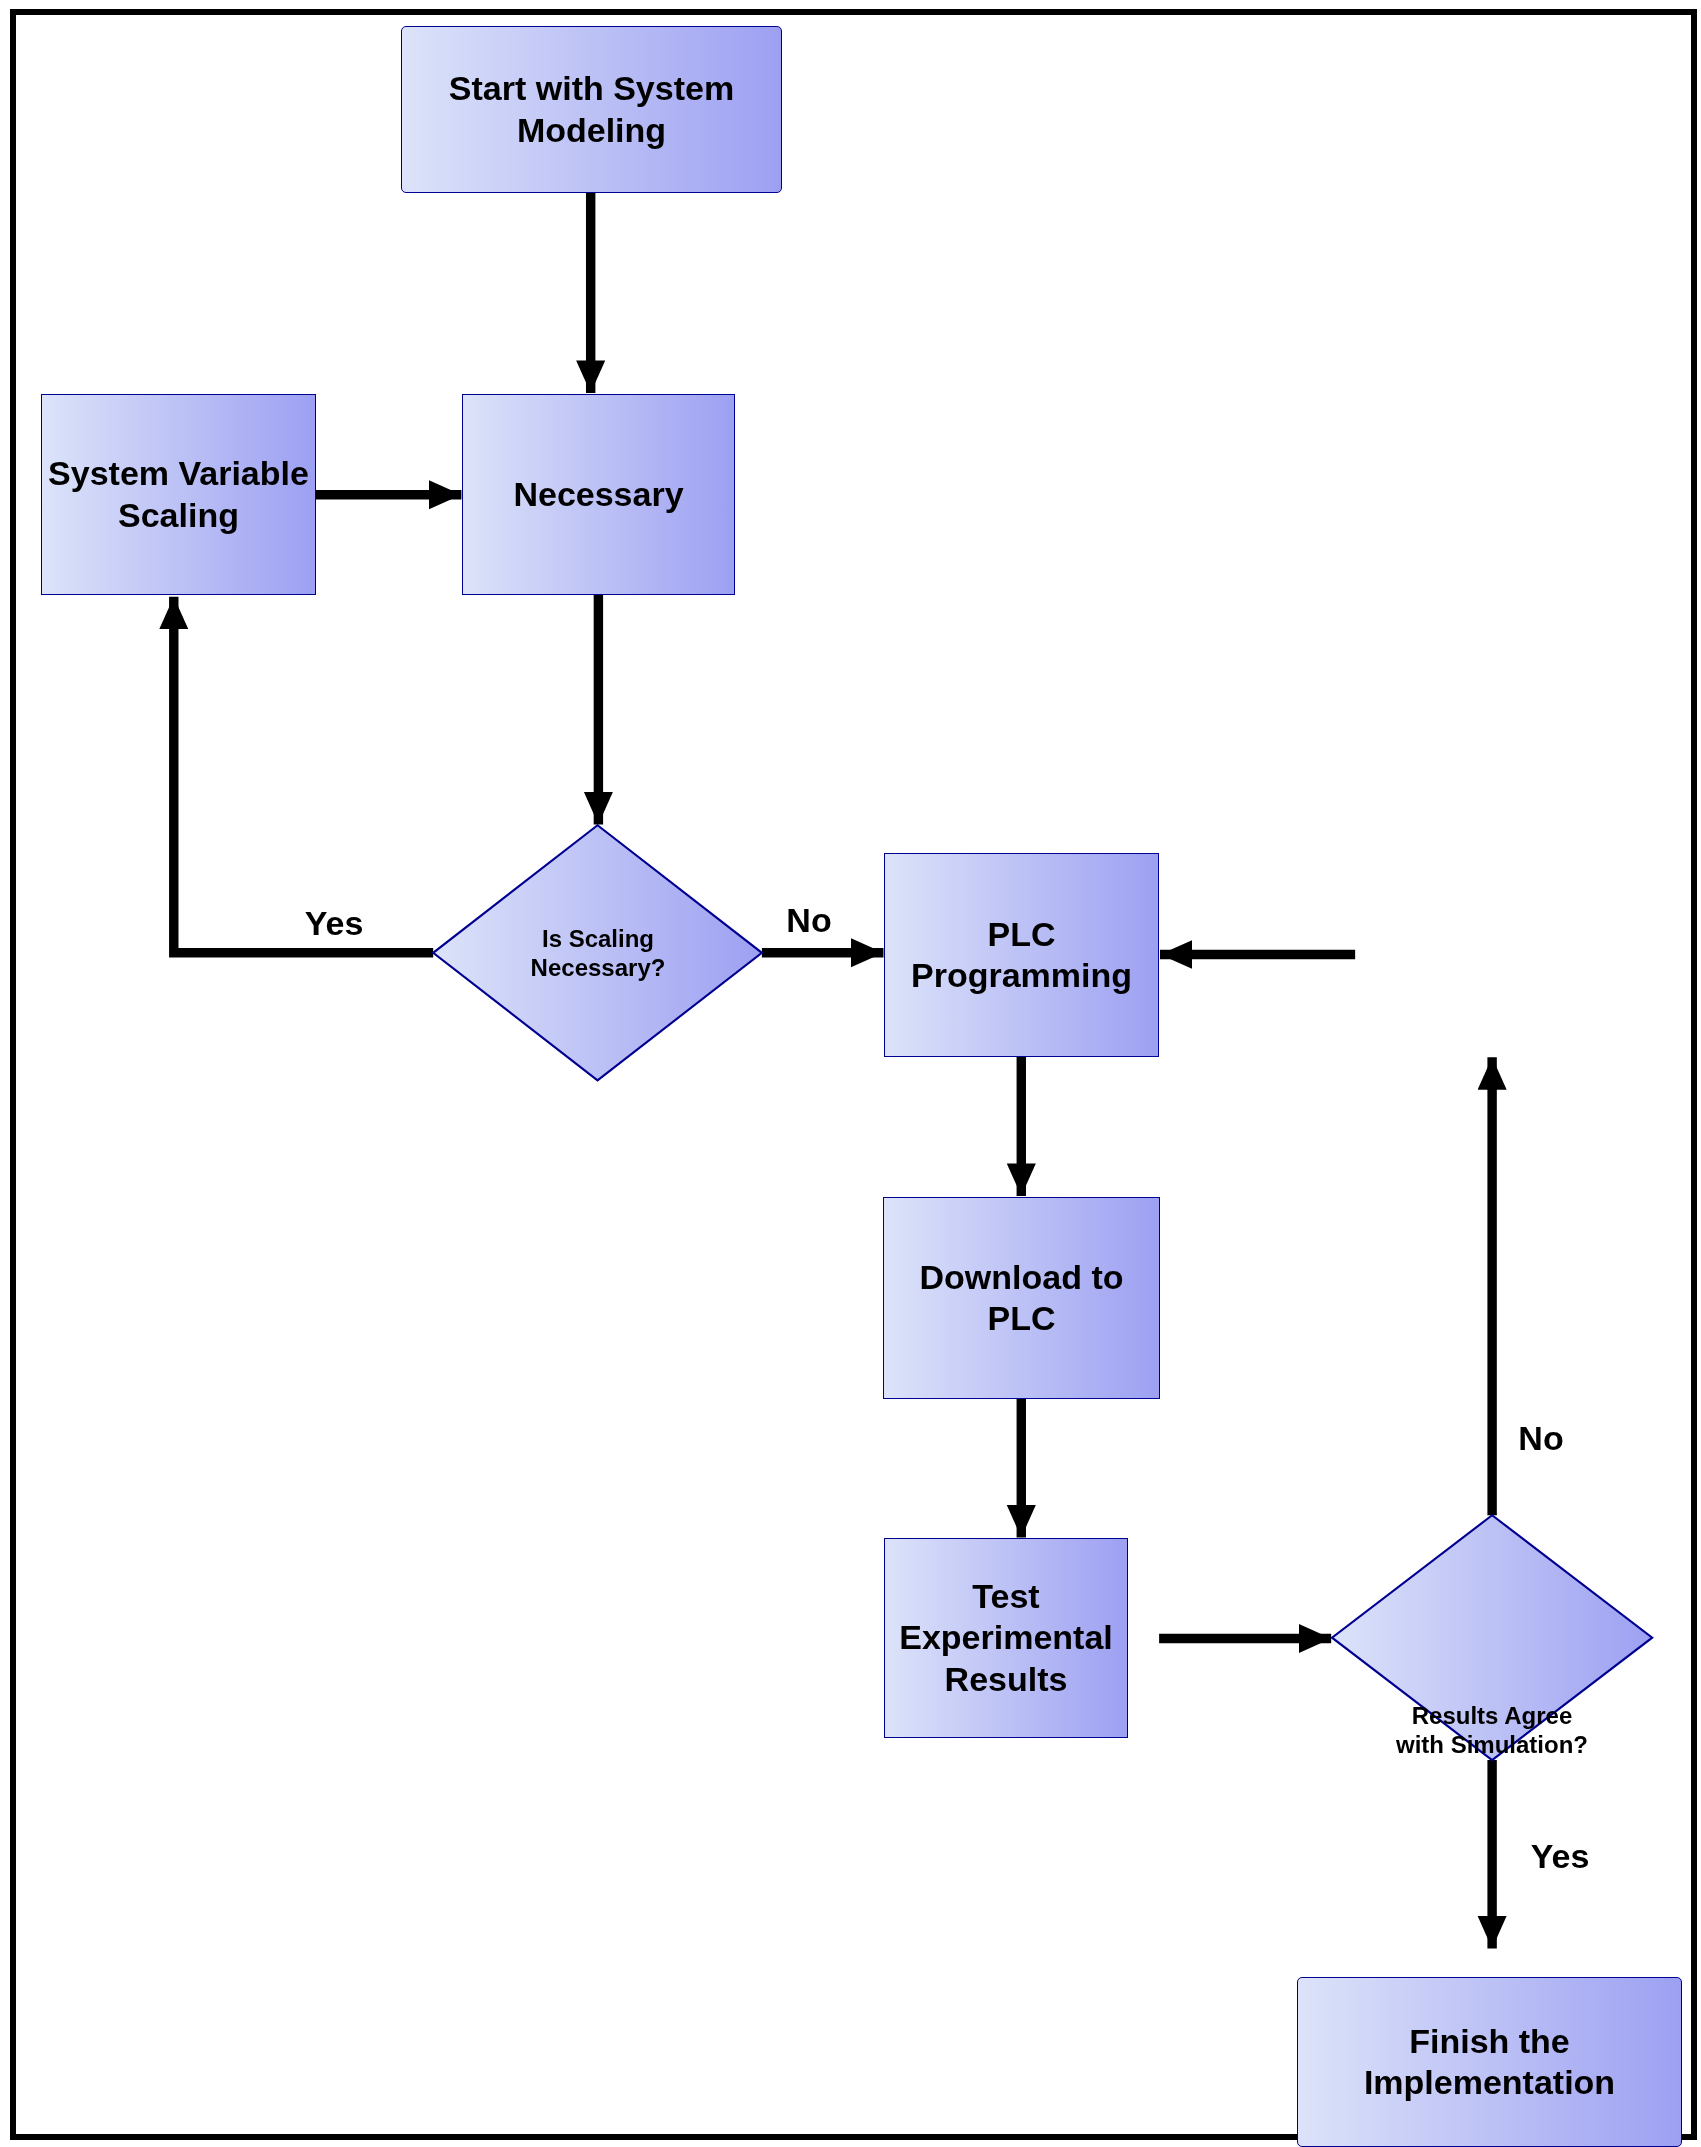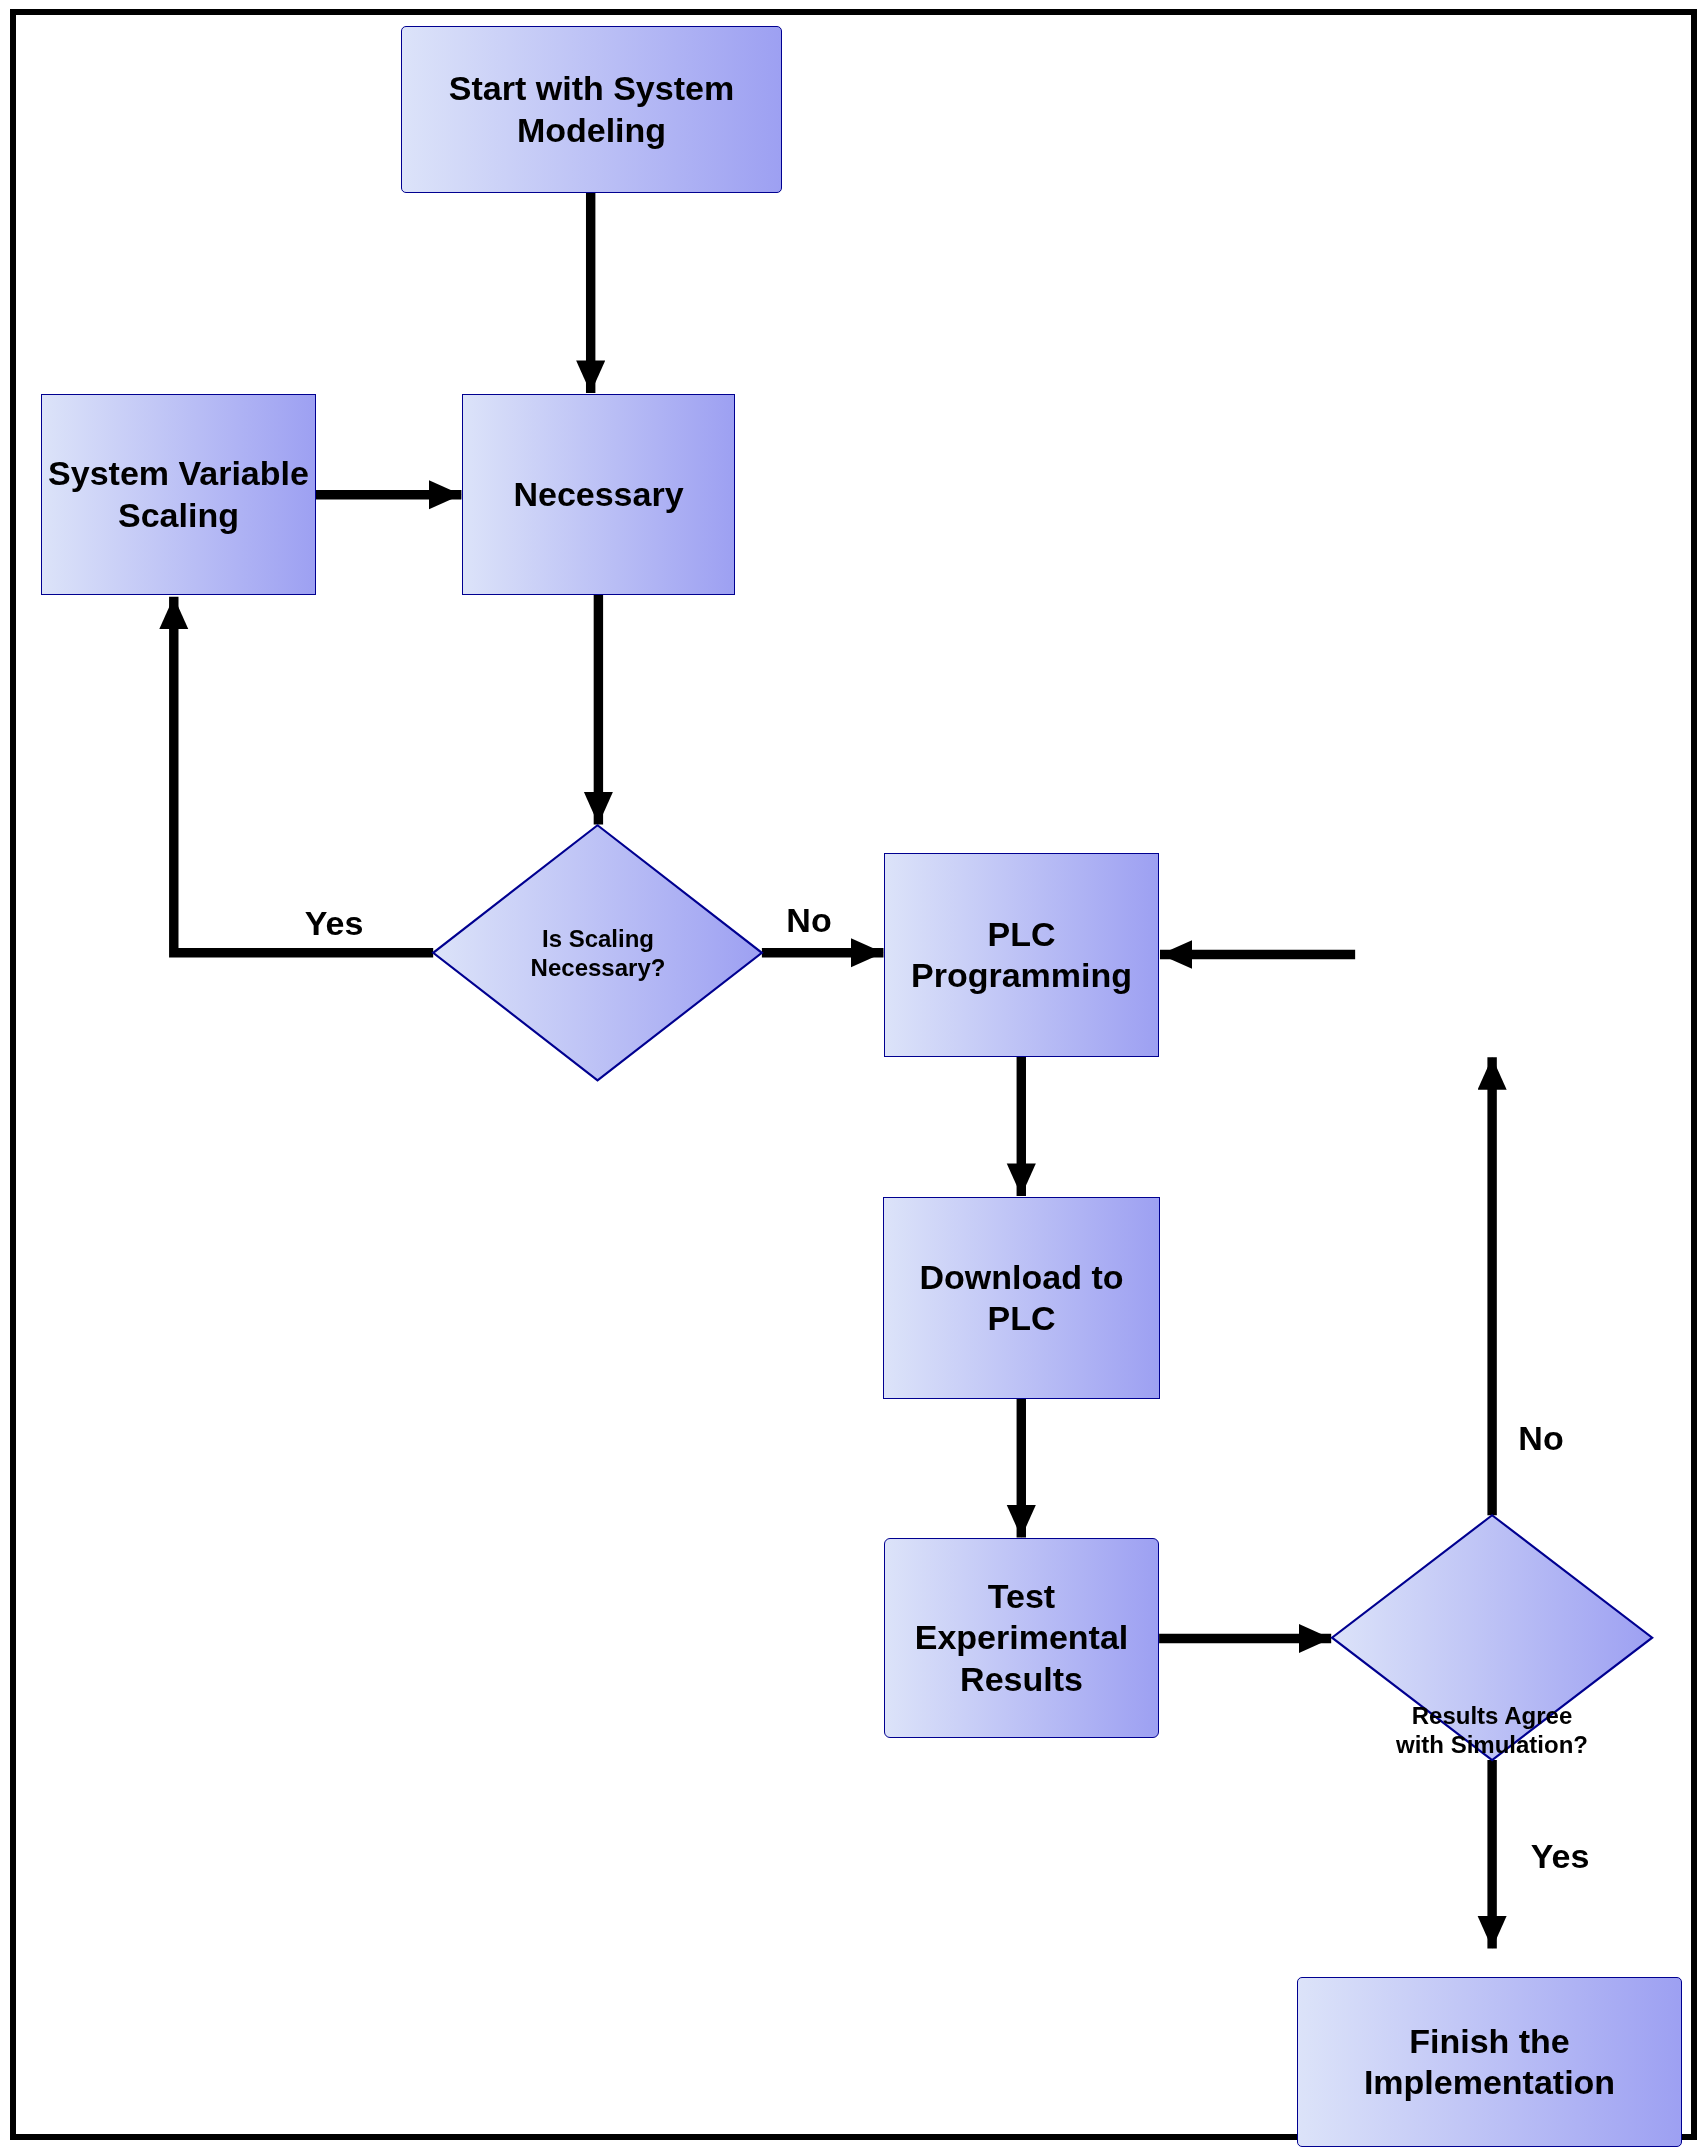--- a/index.html
+++ b/index.html
@@ -120,21 +120,21 @@
     <span class="label">PLC
 Programming</span>
   </div>
 
 
   <div class="node" style="left:883px; top:1197px; width:277px; height:202px;">
     <span class="label">Download to
 PLC</span>
   </div>
 
-  <div class="node" style="left:884px; top:1538px; width:275px; height:200px;border-radius:6px;">
+  <div class="node" style="left:884px; top:1538px; width:244px; height:200px;">
     <span class="label">Test
 Experimental
 Results</span>
   </div>
 
   <div class="node rounded" style="left:1297px; top:1949px; width:385px; height:170px;margin-top:28px;">
     <span class="label">Finish the
 Implementation</span>
   </div>
 

